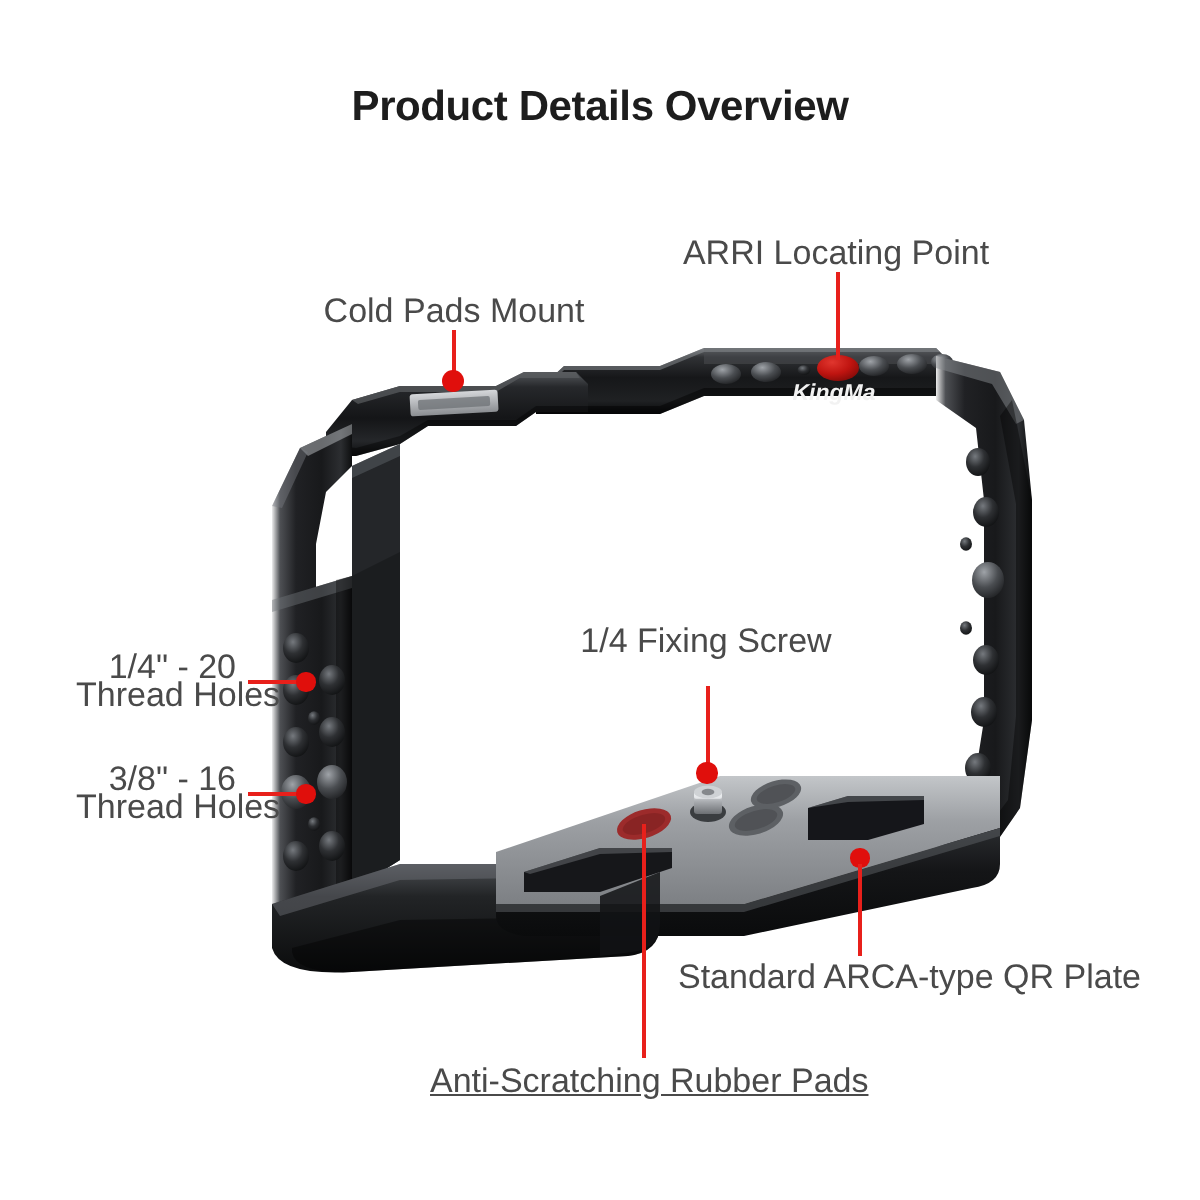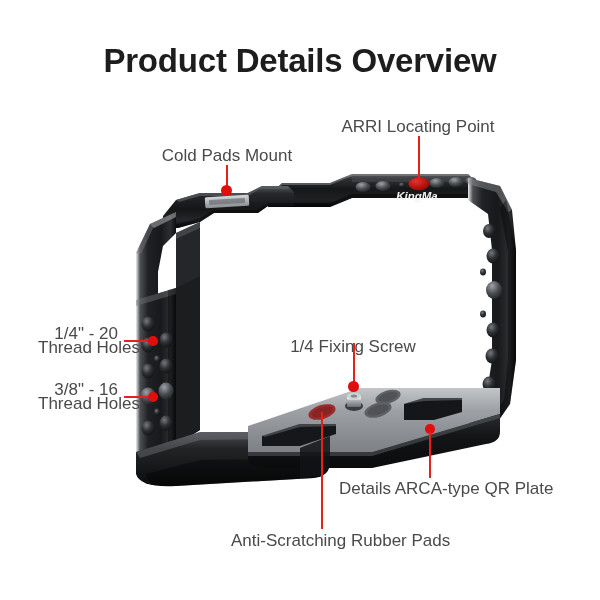--- a/index.html
+++ b/index.html
@@ -15,21 +15,21 @@
     font-family: "Liberation Sans", sans-serif;
     color: #3f3f3f;
   }
 
   #page-title {
     position: absolute;
     left: 0;
     top: 42px;
     width: 600px;
     text-align: center;
-    font-size: 33px;
+    font-size: 21px;
     font-weight: bold;
     color: #1d1d1d;
     letter-spacing: -0.2px;
   }
 
   #product-stage {
     position: absolute;
     left: 0;
     top: 0;
     width: 600px;
@@ -271,22 +271,22 @@
 <div class="callout-label right" style="left:38px; top:327px; width:80px;">1/4" - 20
 Thread Holes</div>
 <div class="leader h" style="left:124px; top:340px; width:28px;"></div>
 <div class="leader-dot" style="left:148px; top:336px; width:9.5px; height:9.5px;"></div>
 
 <div class="callout-label right" style="left:38px; top:383px; width:80px;">3/8" - 16
 Thread Holes</div>
 <div class="leader h" style="left:124px; top:396px; width:28px;"></div>
 <div class="leader-dot" style="left:148px; top:392px; width:9.5px; height:9.5px;"></div>
 
-<div class="callout-label center" style="left:288px; top:340px; width:130px;">1/4 Fixing Screw</div>
+<div class="callout-label center" style="left:288px; top:314px; width:130px;">1/4 Fixing Screw</div>
 <div class="leader v" style="left:353px; top:343px; height:42px;"></div>
 <div class="leader-dot" style="left:348px; top:381px; width:10.5px; height:10.5px;"></div>
 
 <div class="leader-dot" style="left:425px; top:424px; width:9.5px; height:9.5px;"></div>
 <div class="leader v" style="left:429px; top:432px; height:46px;"></div>
-<div class="callout-label center" style="left:339px; top:482px; width:180px;">Details ARCA-type QR Plate</div>
+<div class="callout-label center" style="left:339px; top:482px; width:180px;">Standard ARCA-type QR Plate</div>
 
 <div class="leader v" style="left:321px; top:412px; height:117px;"></div>
-<div class="callout-label center" style="left:231px; top:534px; width:180px;">Anti-Scratching Rubber Pads</div>
+<div class="callout-label center" style="left:215px; top:534px; width:180px;text-decoration:underline;">Anti-Scratching Rubber Pads</div>
 
 </body></html>

